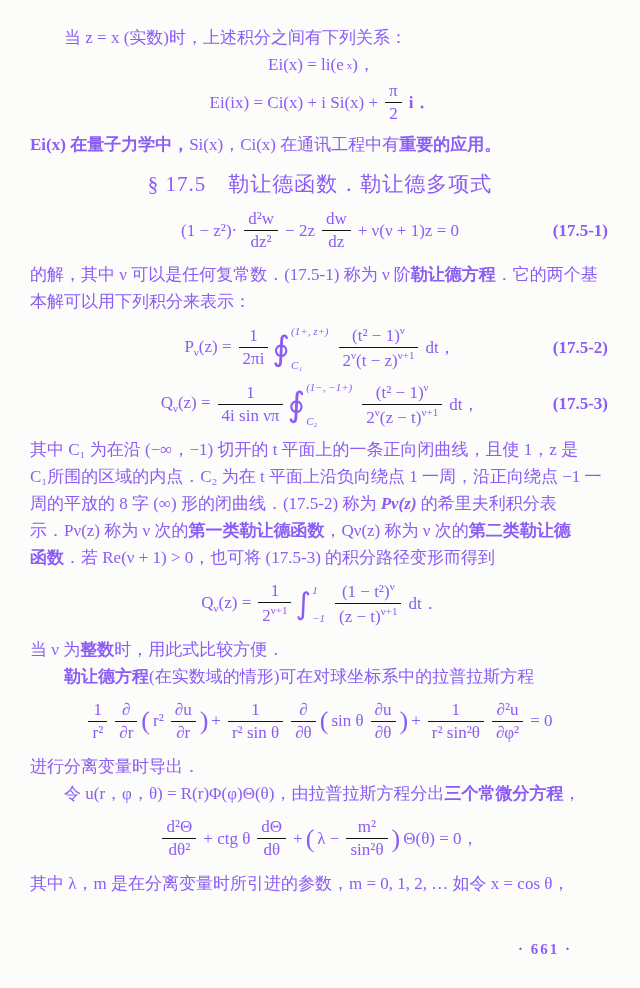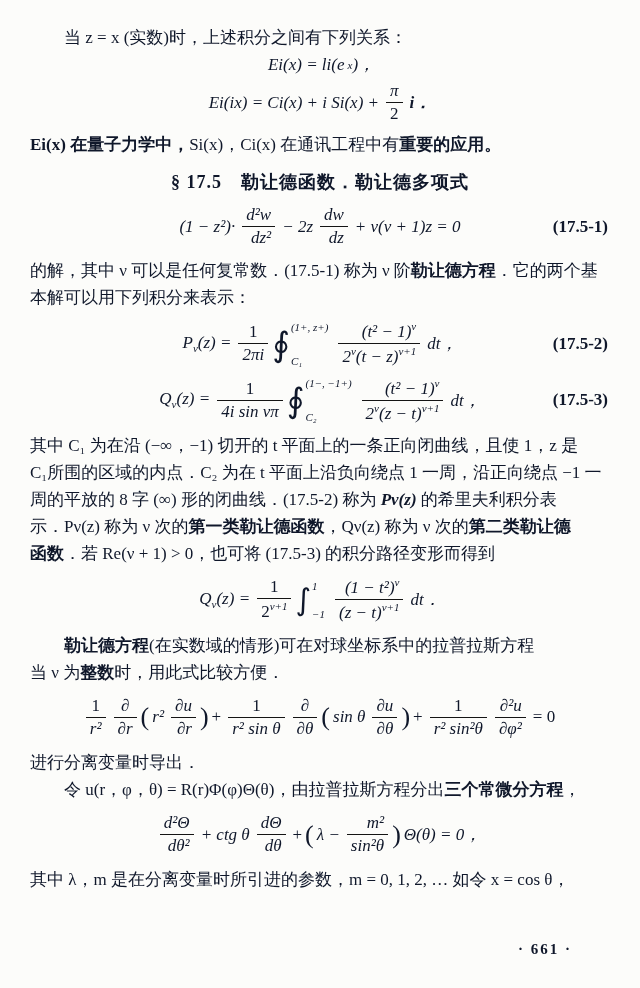--- a/index.html
+++ b/index.html
@@ -1,45 +1,45 @@
 <!DOCTYPE html>
 <html><head>
 <meta charset="utf-8">
 <style>
   html,body{margin:0;padding:0;background:#d8d8d8;}
   .page{
     width:640px;height:988px;box-sizing:border-box;
-    background:#fcfcfa;color:#0f172a;
+    background:#fcfcfa;color:#8b5cf6;
     font-family:"Liberation Serif","DejaVu Serif",serif;
     padding:24px 30px 4px 30px;position:relative;overflow:hidden;
   }
   .line{margin:0;line-height:27px;font-size:17px;white-space:nowrap;}
   .indent{padding-left:2em;}
   .b{font-weight:bold;}
   .bi{font-weight:bold;font-style:italic;}
-  .m{font-style:italic;text-align:right;}
+  .m{}
   .eqrow{
     display:flex;justify-content:center;align-items:center;
     position:relative;font-size:17px;white-space:nowrap;
   }
   .eqrow .tok{margin:0 3px;}
   .tag{position:absolute;right:2px;font-weight:bold;}
   .frac{display:inline-flex;flex-direction:column;text-align:center;margin:0 4px;vertical-align:middle;}
   .frac .num{border-bottom:1.5px solid #141414;padding:0 4px;line-height:1.3;}
   .frac .den{padding:0 4px;line-height:1.3;}
   sup{font-size:11px;}
   sub{font-size:11px;}
   .bigop{font-size:34px;line-height:1;font-family:"DejaVu Sans",sans-serif;font-style:normal;}
   .intop{font-size:30px;line-height:1;font-family:"DejaVu Sans",sans-serif;font-style:normal;}
   .limits{display:inline-flex;flex-direction:column;justify-content:space-between;height:46px;font-size:11px;margin:0 6px 0 1px;}
   .limits .lt{font-style:italic;}
   .limits .lb{font-style:italic;margin-top:auto;}
   .paren{font-size:26px;font-weight:400;line-height:1;}
   .sec-heading{
-    text-align:center;font-weight:bold;font-size:18px;margin:12px 0 10px 0;
+    text-align:center;font-weight:normal;font-size:21px;margin:12px 0 10px 0;
     letter-spacing:1px;white-space:nowrap;
   }
   .sub-heading{font-weight:bold;font-size:19px;margin:4px 0 6px 0;white-space:nowrap;}
   .pageno{position:absolute;right:68px;bottom:30px;font-size:15px;font-weight:bold;letter-spacing:2px;}
 </style>
 </head>
 <body>
 
 <div class="page">
 
@@ -149,26 +149,26 @@
       <span class="lt">1</span>
       <span class="lb">−1</span>
     </span>
     <span class="frac">
       <span class="num m"><span>(1 − t²)</span><sup>ν</sup></span>
       <span class="den m"><span>(z − t)</span><sup>ν+1</sup></span>
     </span>
     <span class="tok m">dt．</span>
   </div>
 
+  <p class="line">
+    <span>当 ν 为</span><span class="b">整数</span><span>时，用此式比较方便．</span>
+  </p>
+
   <p class="line indent">
     <span class="b">勒让德方程</span><span>(在实数域的情形)可在对球坐标系中的拉普拉斯方程</span>
-  </p>
-
-  <p class="line">
-    <span>当 ν 为</span><span class="b">整数</span><span>时，用此式比较方便．</span>
   </p>
 
   <div class="eqrow" style="margin:9px 0;">
     <span class="frac">
       <span class="num">1</span>
       <span class="den m">r²</span>
     </span>
     <span class="frac">
       <span class="num">∂</span>
       <span class="den m">∂r</span>

